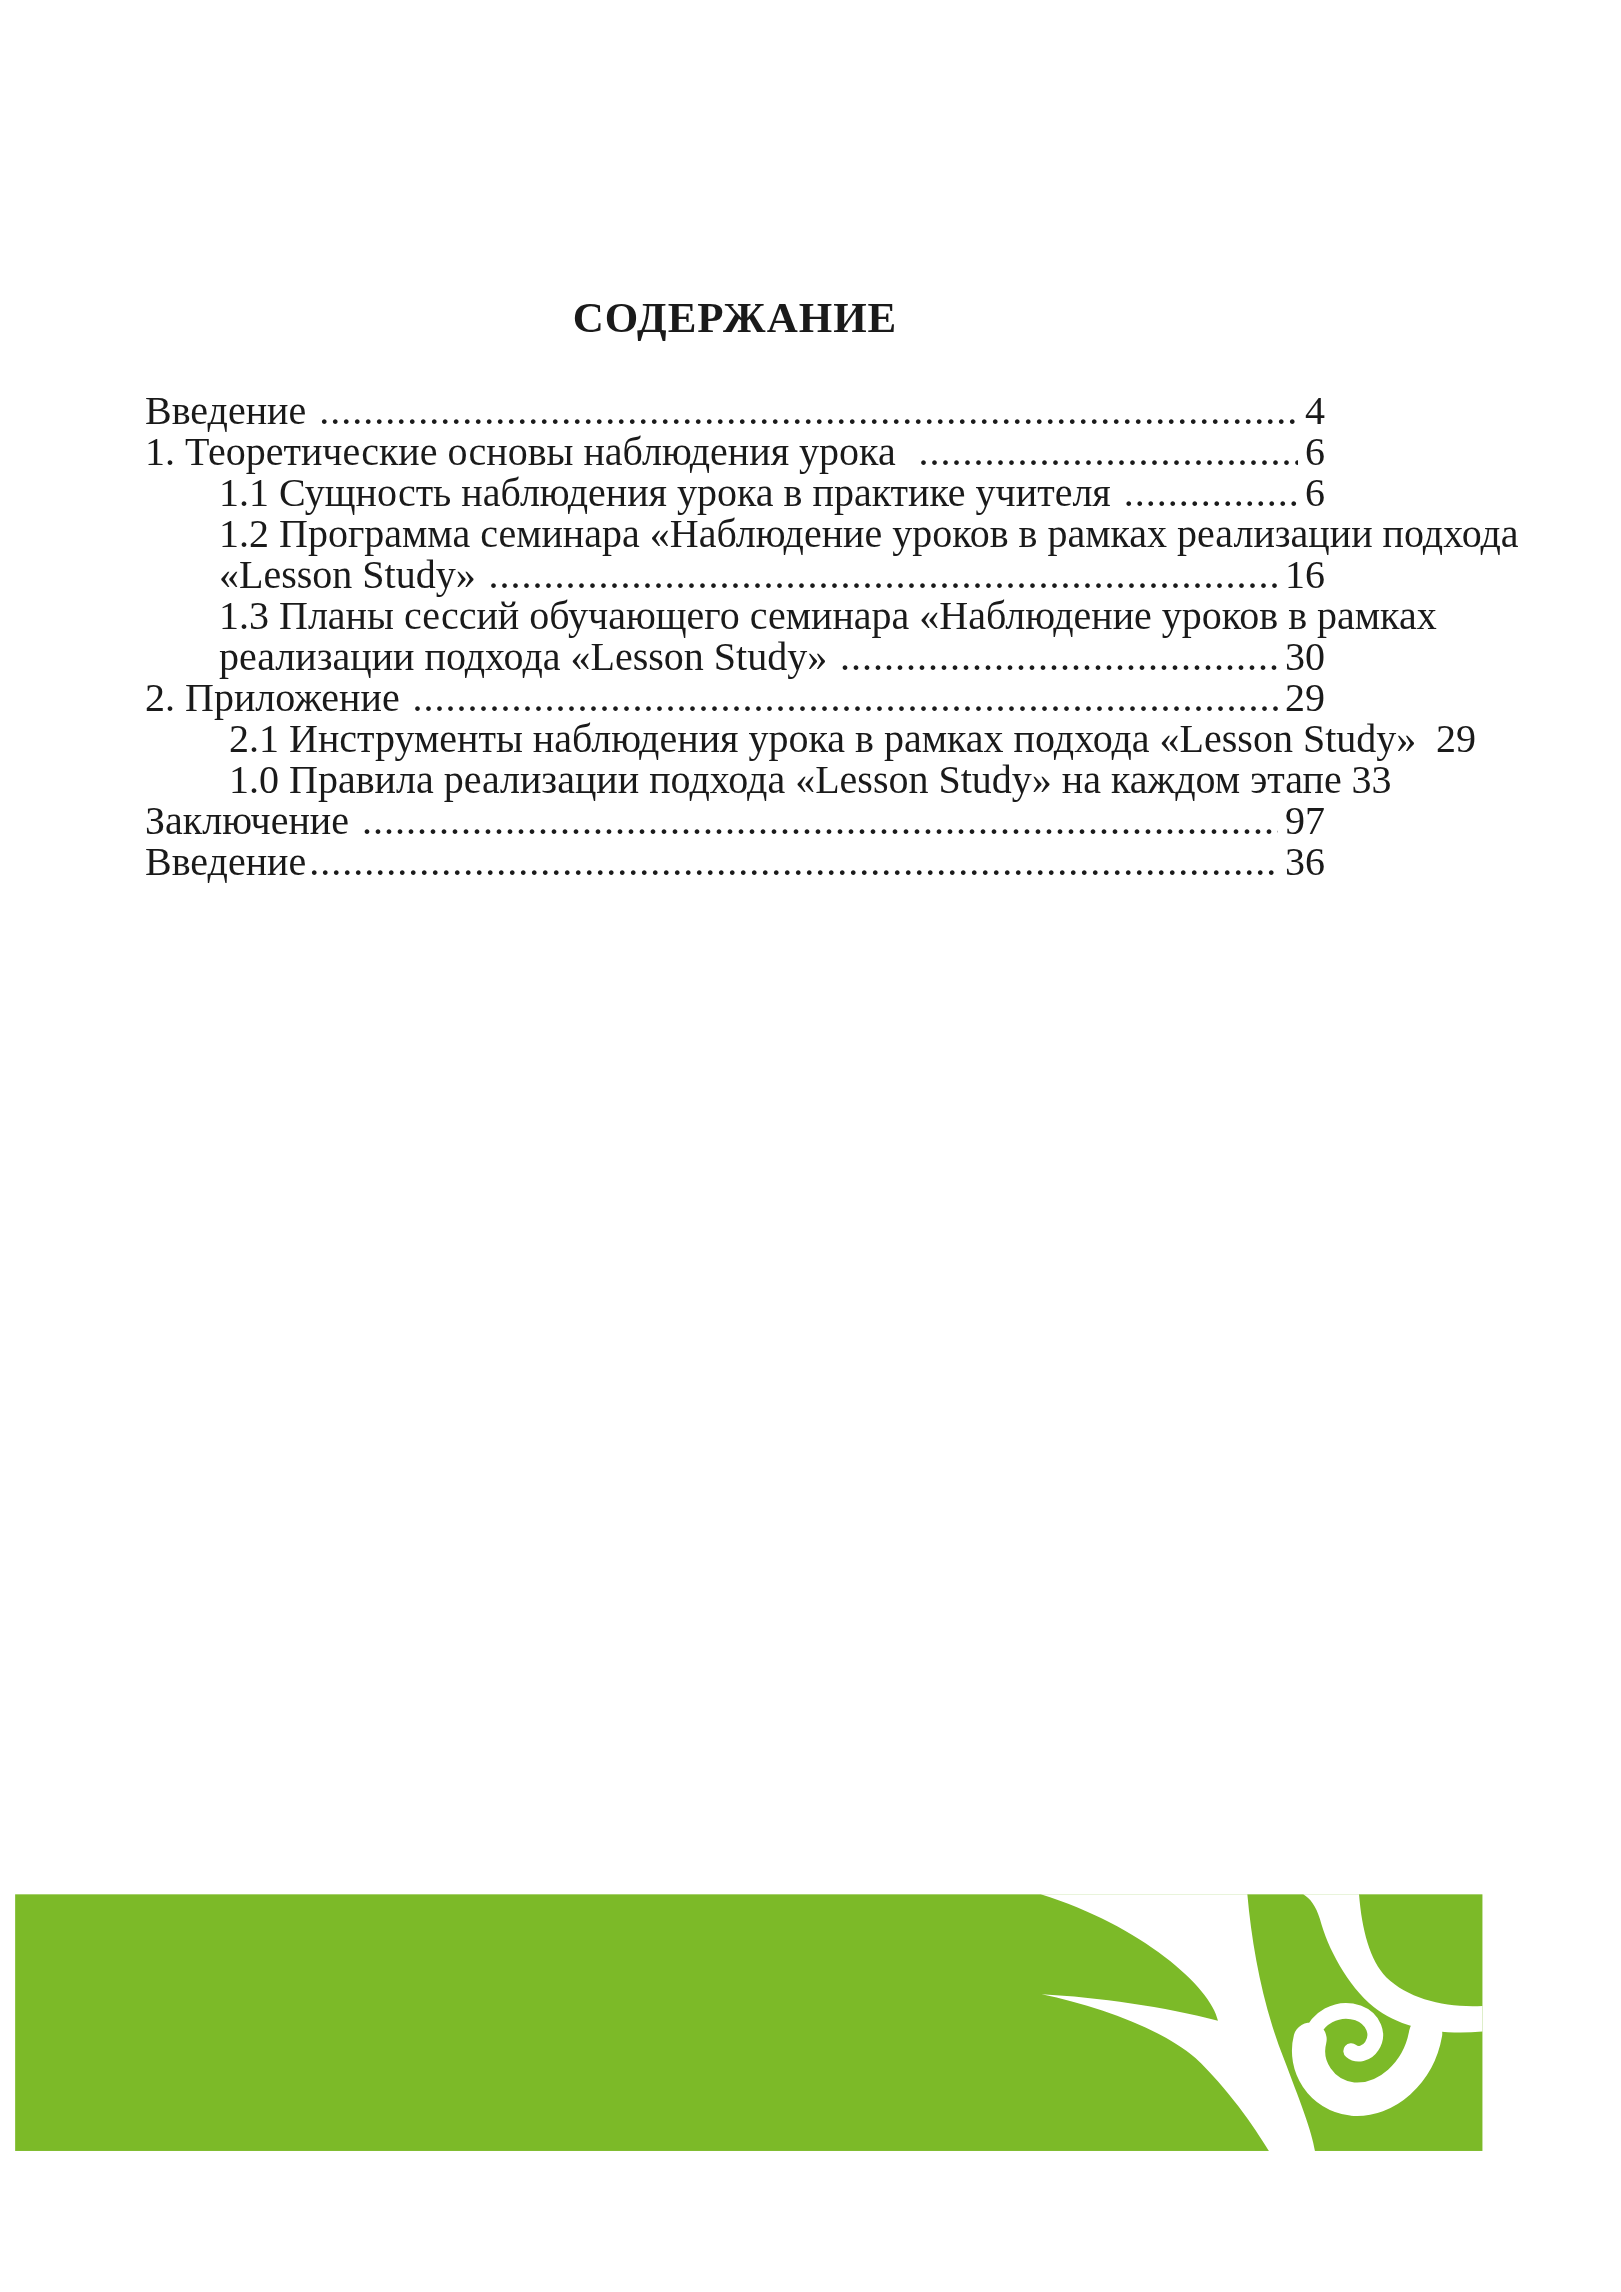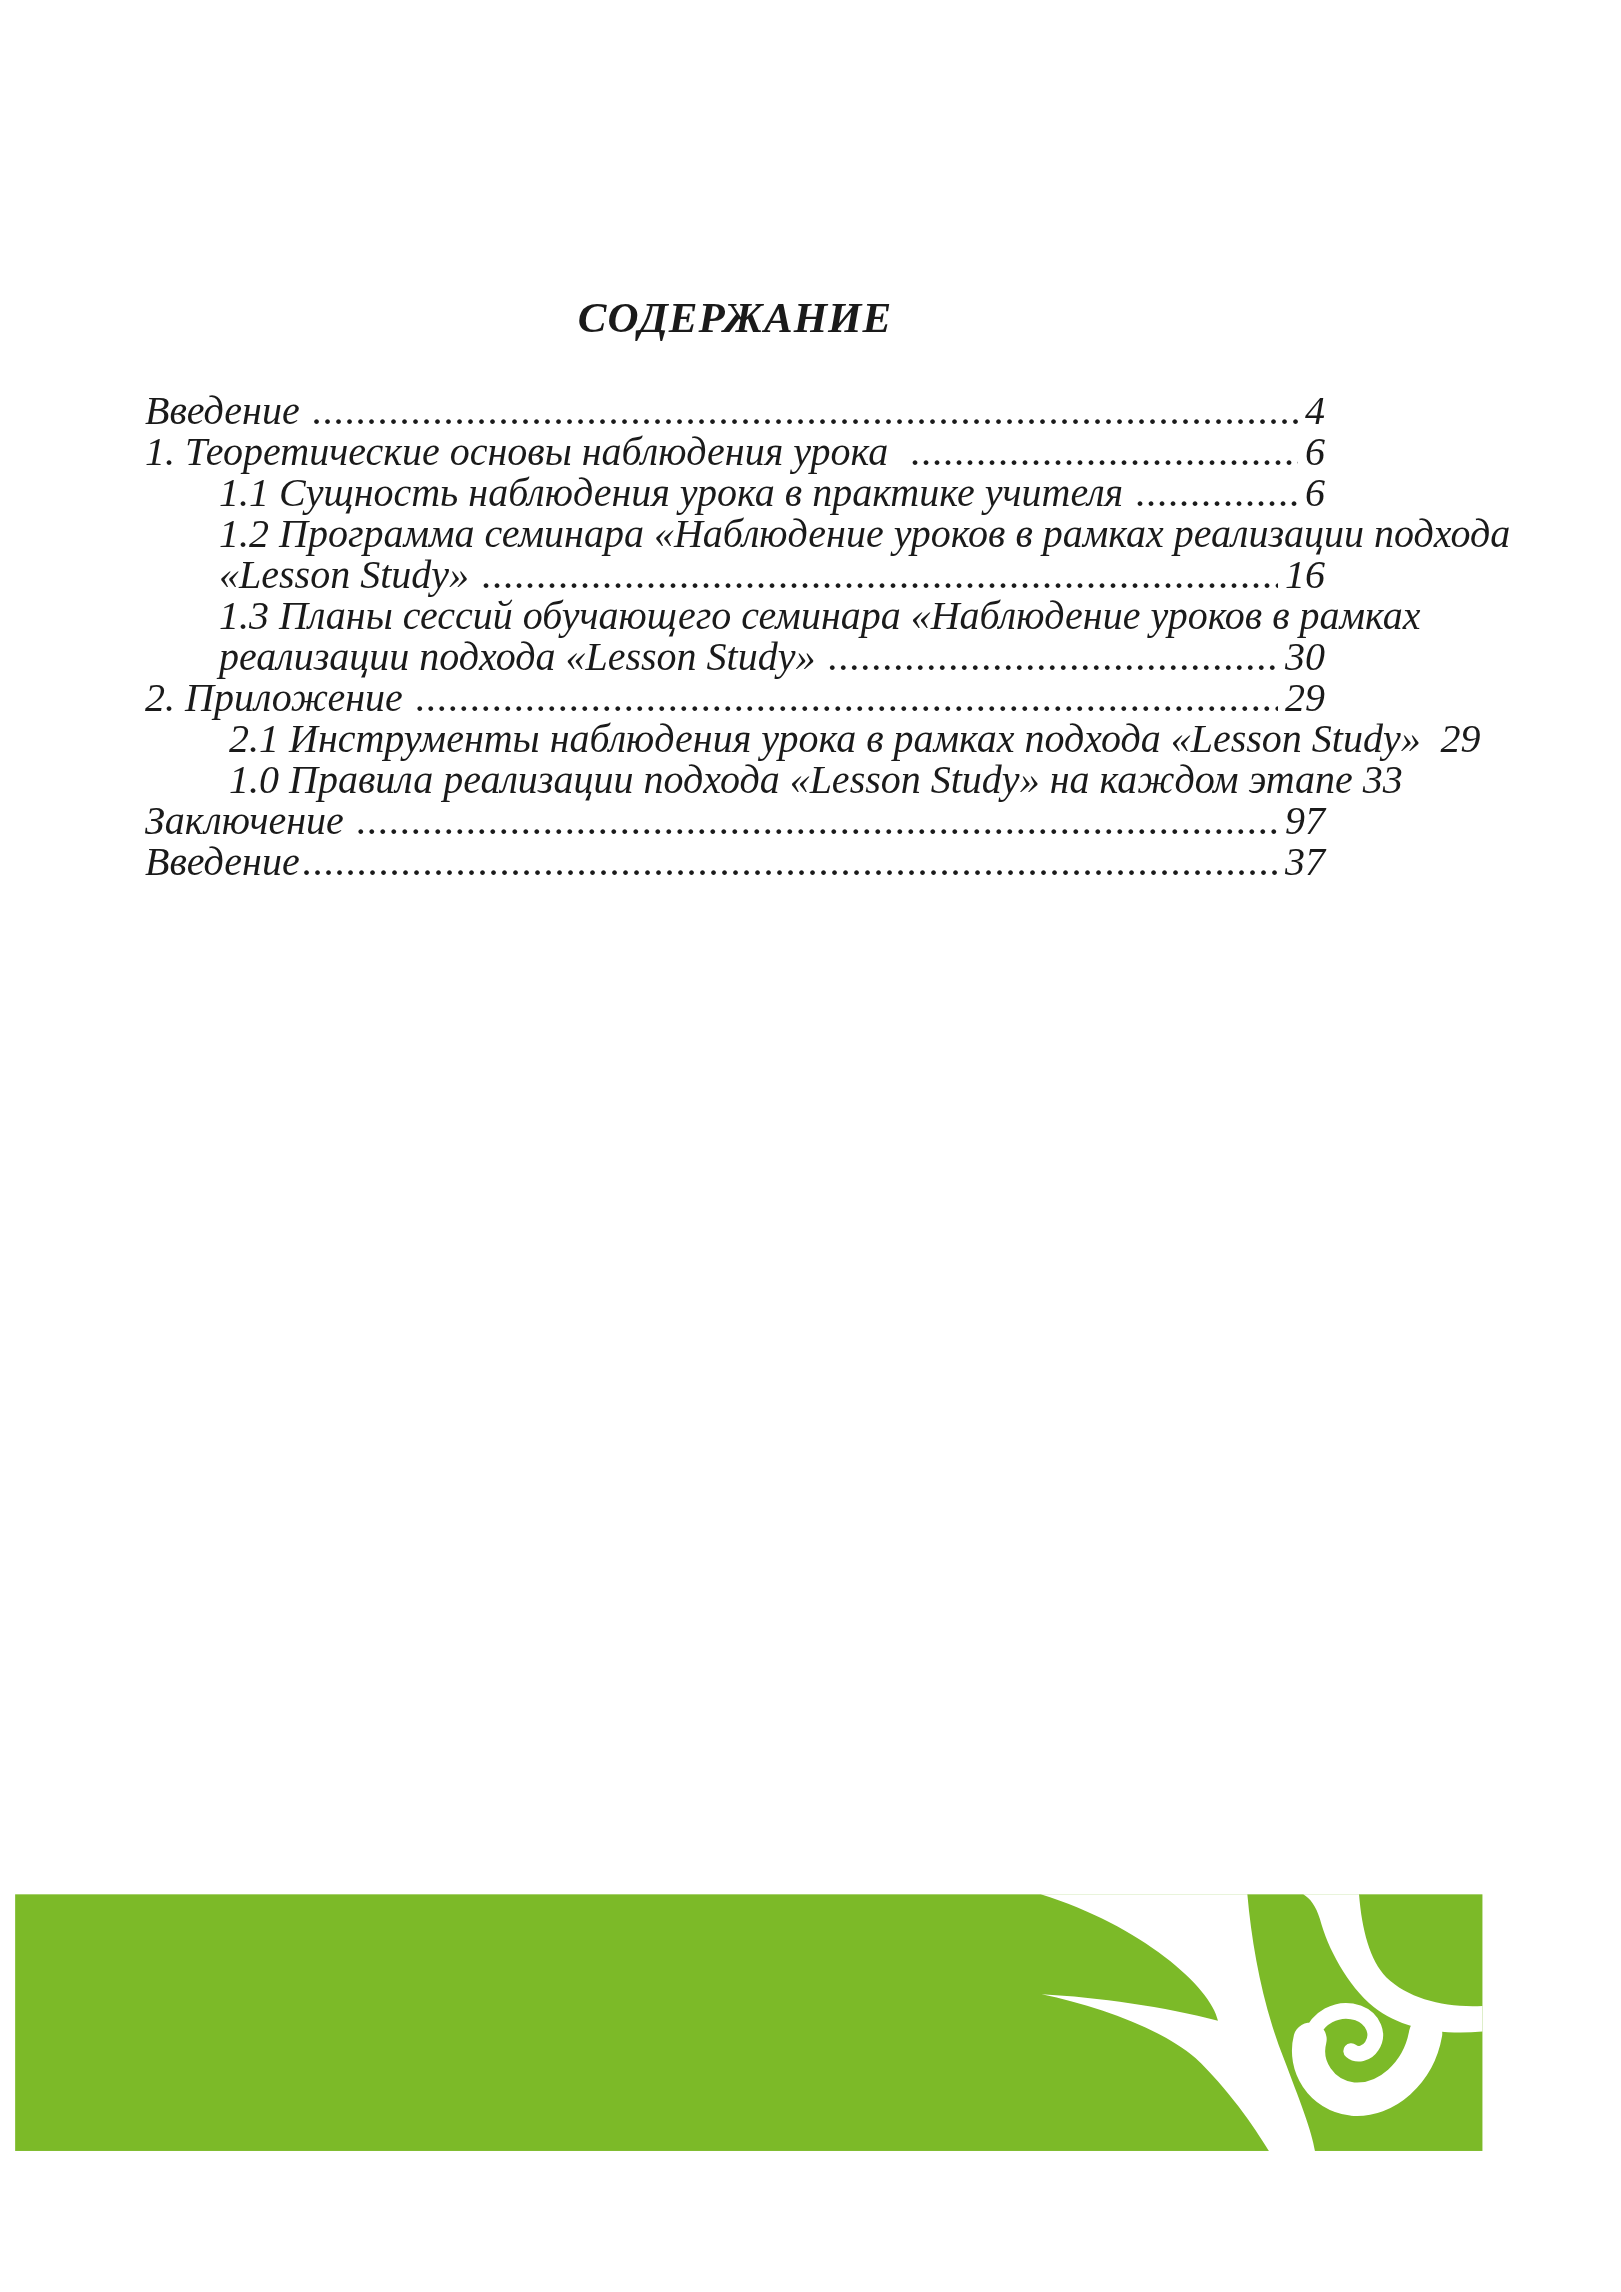--- a/index.html
+++ b/index.html
@@ -4,21 +4,20 @@
 <style>
   html,body { margin:0; padding:0; background:#e8e8e8; }
   .page {
     position:relative;
     width:1621px; height:2293px;
     background:#ffffff;
     overflow:hidden;
     font-family:"Liberation Serif","DejaVu Serif",serif;
     color:#1a1a1a;
     margin:0 auto;
-    font-style:italic;
   }
   .toc {
     position:absolute;
     left:145px; top:294px;
     width:1180px;
   }
   .toc-title {
     font-size:43px;
     font-weight:bold;
     line-height:47px;
@@ -120,21 +119,21 @@
 
     <div class="toc-row">
       <span class="t">Заключение </span>
       <span class="dots"></span>
       <span class="pg">97</span>
     </div>
 
     <div class="toc-row">
       <span class="t">Введение</span>
       <span class="dots"></span>
-      <span class="pg">37</span>
+      <span class="pg">36</span>
     </div>
 
   </div>
 
   <svg class="footer-art" viewBox="0 0 1654 439" xmlns="http://www.w3.org/2000/svg" aria-hidden="true">
 
     <rect x="15" y="33" width="1498" height="262" fill="#7CBA28"></rect>
 
     <path fill="#ffffff" d="M1062,33 L1273,33
              C1278,90 1290,150 1310,200

